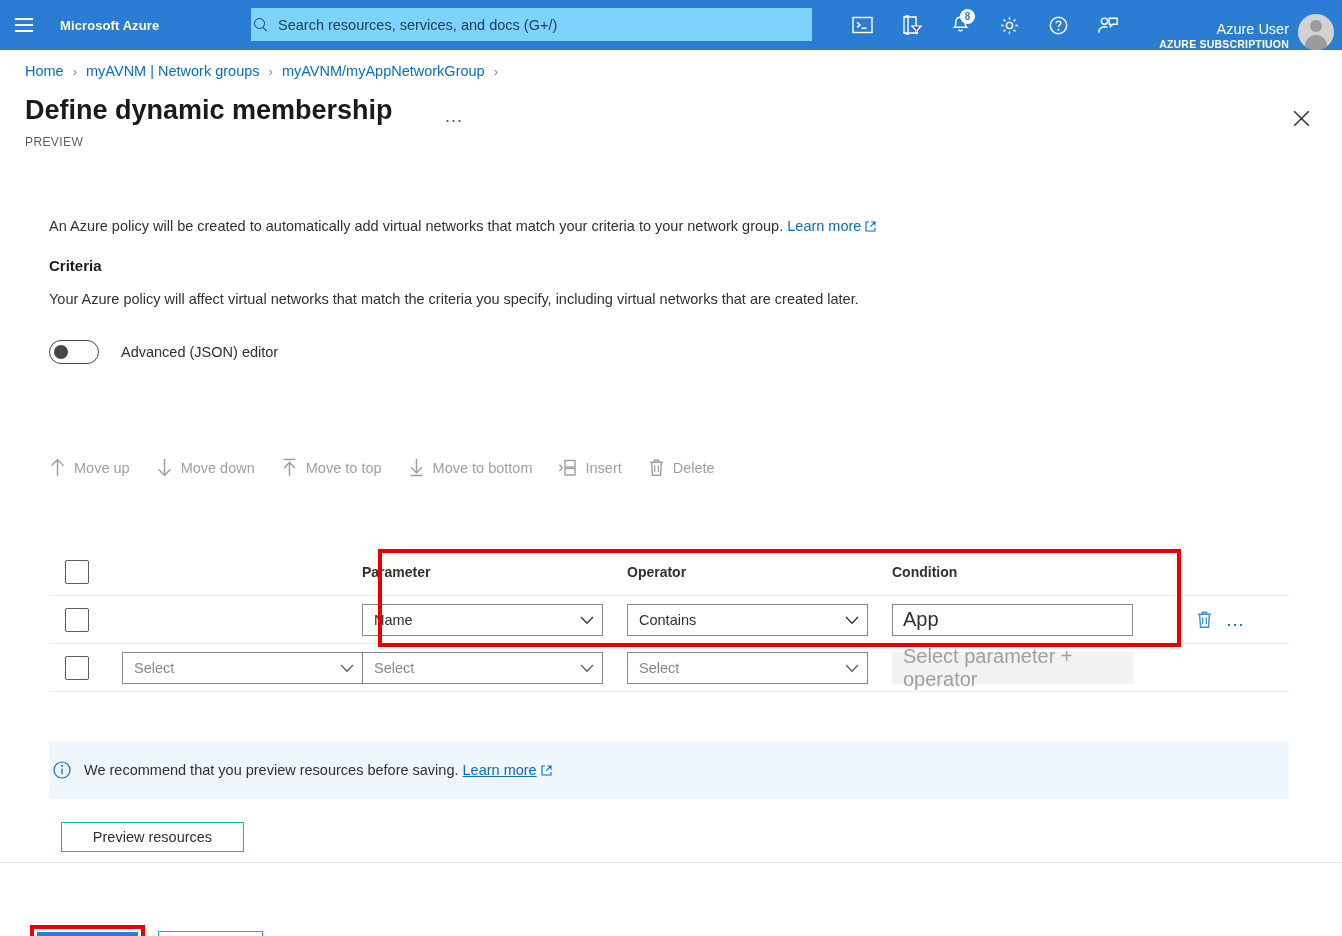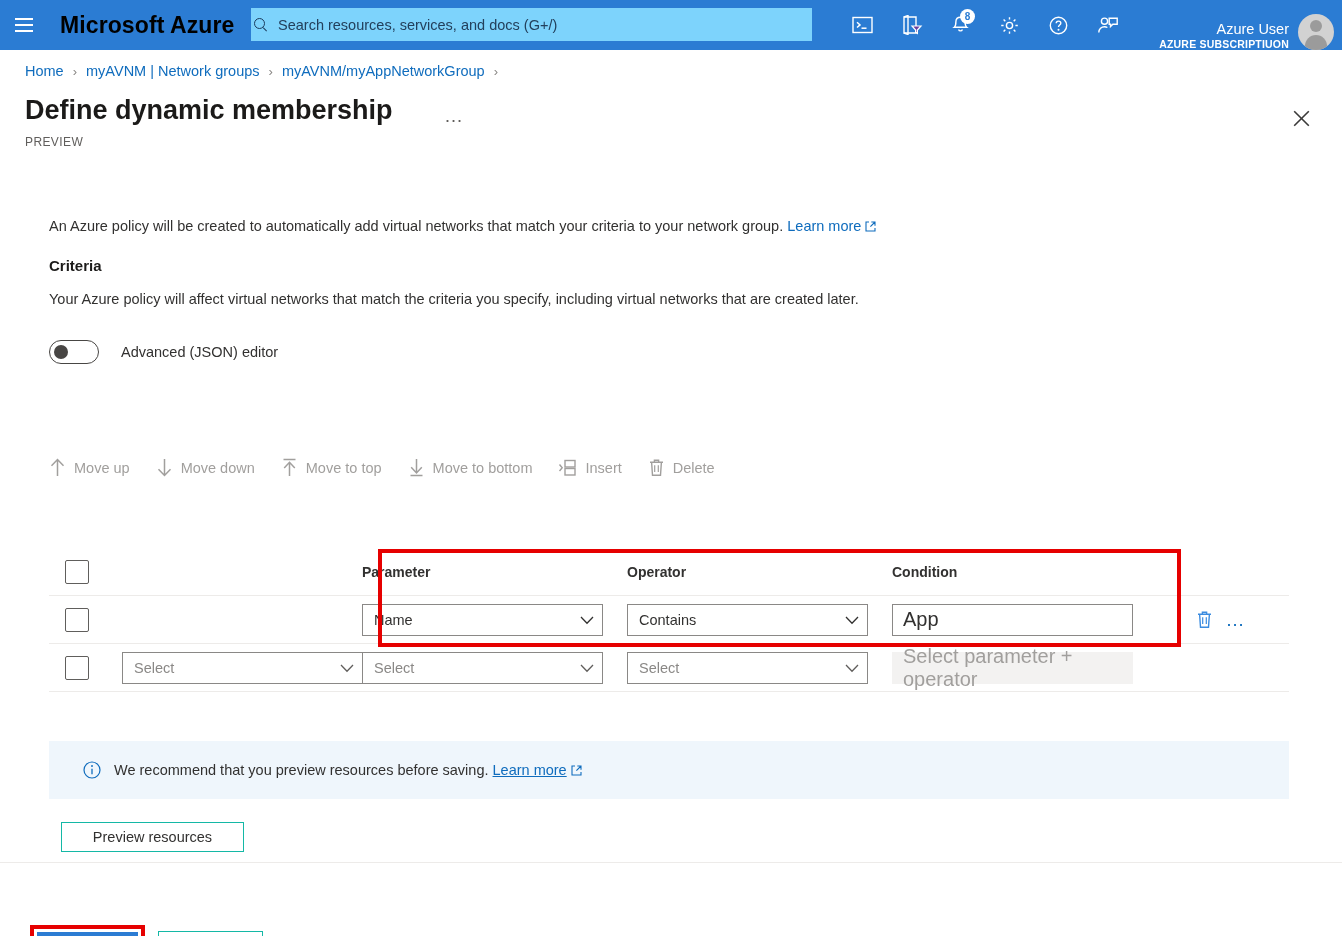--- a/index.html
+++ b/index.html
@@ -21,21 +21,21 @@
   .hamburger {
     width: 48px; height: 50px;
     display: flex; align-items: center; justify-content: center;
     cursor: pointer;
   }
   .hamburger span {
     display: block; width: 18px; height: 2px; background: #fff;
     box-shadow: 0 -6px 0 #fff, 0 6px 0 #fff;
   }
   .brand {
-    color: #000000; font-size: 23px; font-weight: 600;
+    color: #fef9c3; font-size: 13px; font-weight: 600;
     margin-left: 12px; letter-spacing: .1px;
     white-space: nowrap;
   }
   .searchbox {
     position: absolute; left: 251px; top: 8px;
     width: 561px; height: 33px;
     background: #7dd3fc;
     display: flex; align-items: center;
     padding: 0 2px;
     cursor: text;
@@ -223,21 +223,21 @@
     pointer-events: none; z-index: 40;
   }
   #annot-criteria { left: 378px; top: 499px; width: 803px; height: 98px; }
   #annot-save { left: 30px; top: 875px; width: 115px; height: 42px; }
 
   
   .infobar {
     position: absolute; left: 49px; top: 691px;
     width: 1240px; height: 58px;
     background: #eff6fc;
-    display: flex; align-items: center; padding-left: 34px;
+    display: flex; align-items: center; padding-left: 4px;
   }
   .info-i {
     width: 18px; height: 18px; flex: none; margin-right: 13px;
     display: flex; align-items: center; justify-content: center;
   }
   .info-txt { font-size: 14.5px; color: #323130; }
   .info-txt .lnk { text-decoration: underline; }
 
   .btn {
     height: 32px; border: 1px solid #14b8a6; background: #fff;

